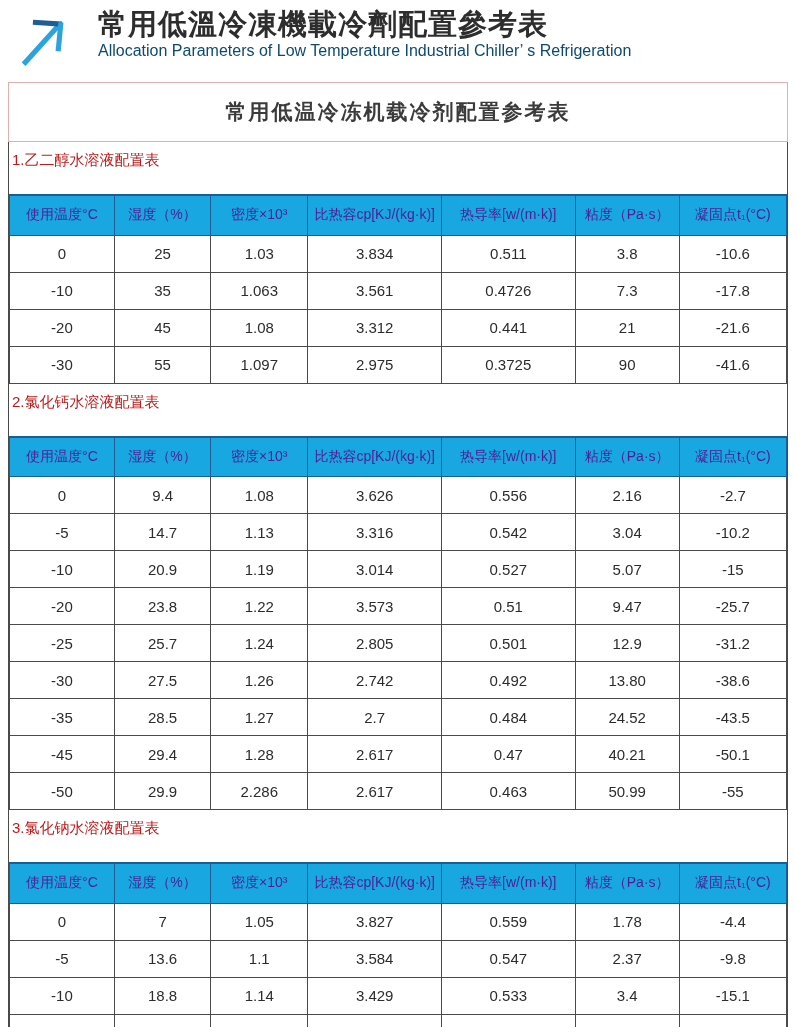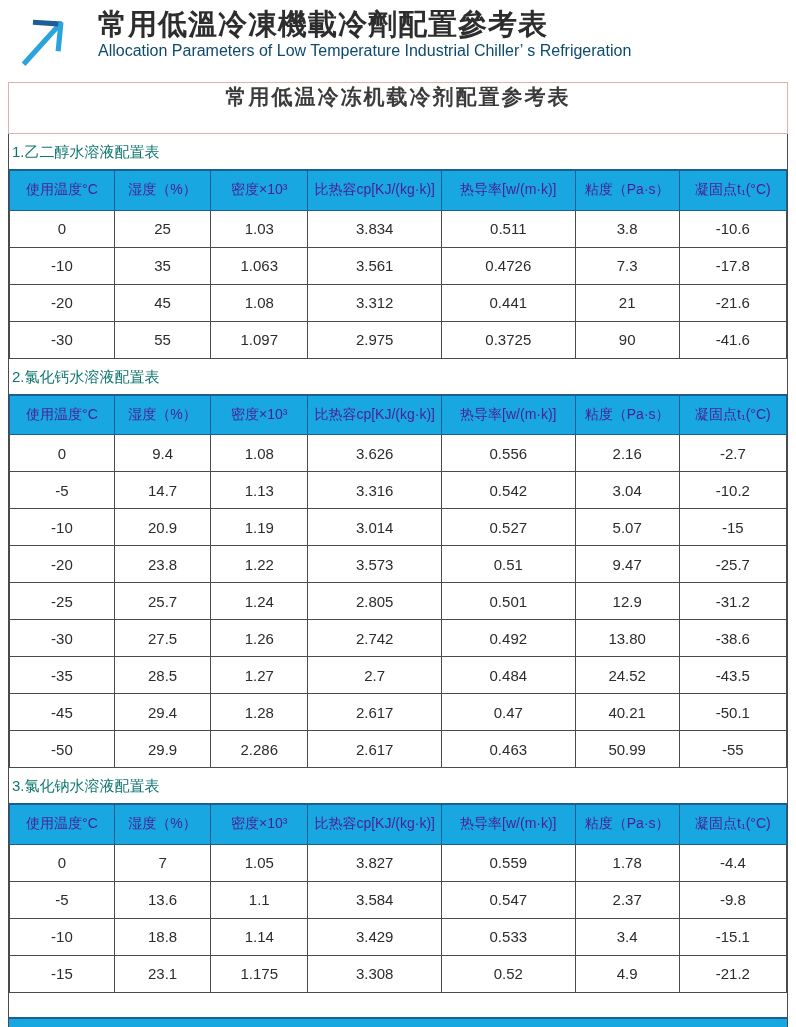--- a/index.html
+++ b/index.html
@@ -16,25 +16,25 @@
 
   
   .brand{display:flex;align-items:flex-start;padding:8px 0 0 12px;height:74px;}
   .logo{width:68px;height:56px;flex:0 0 auto;margin-top:4px;}
   .brand-text{margin-left:18px;}
   .brand-title{margin:0;font-size:29px;font-weight:600;color:#2d2d2d;letter-spacing:1px;line-height:1.15;}
   .brand-subtitle{font-size:16px;color:#0c4a6e;margin-top:1px;}
 
   
   .content{margin:8px 8px 0 8px;}
-  .doc-title-box{border:1px solid var(--title-box-border);height:52px;display:flex;justify-content:center;}
+  .doc-title-box{border:1px solid var(--title-box-border);height:60px;display:flex;align-items:center;justify-content:center;}
   .doc-title{margin:0;font-size:21px;font-weight:600;color:#3b3b3b;letter-spacing:2px;}
 
   .sections-wrap{border-left:1px solid var(--cell-border);border-right:1px solid var(--cell-border);}
-  .section-label{font-size:15px;color:#0f766e;padding:9px 3px 7px 3px;}
+  .section-label{font-size:15px;color:#b91c1c;padding:9px 3px 24px 3px;}
 
   table.data-table{width:100%;border-collapse:collapse;table-layout:fixed;}
   table.data-table col:nth-child(1){width:13.5%;}
   table.data-table col:nth-child(2){width:12.4%;}
   table.data-table col:nth-child(3){width:12.5%;}
   table.data-table col:nth-child(4){width:17.2%;}
   table.data-table col:nth-child(5){width:17.2%;}
   table.data-table col:nth-child(6){width:13.4%;}
   table.data-table col:nth-child(7){width:13.8%;}
   table.data-table th{

